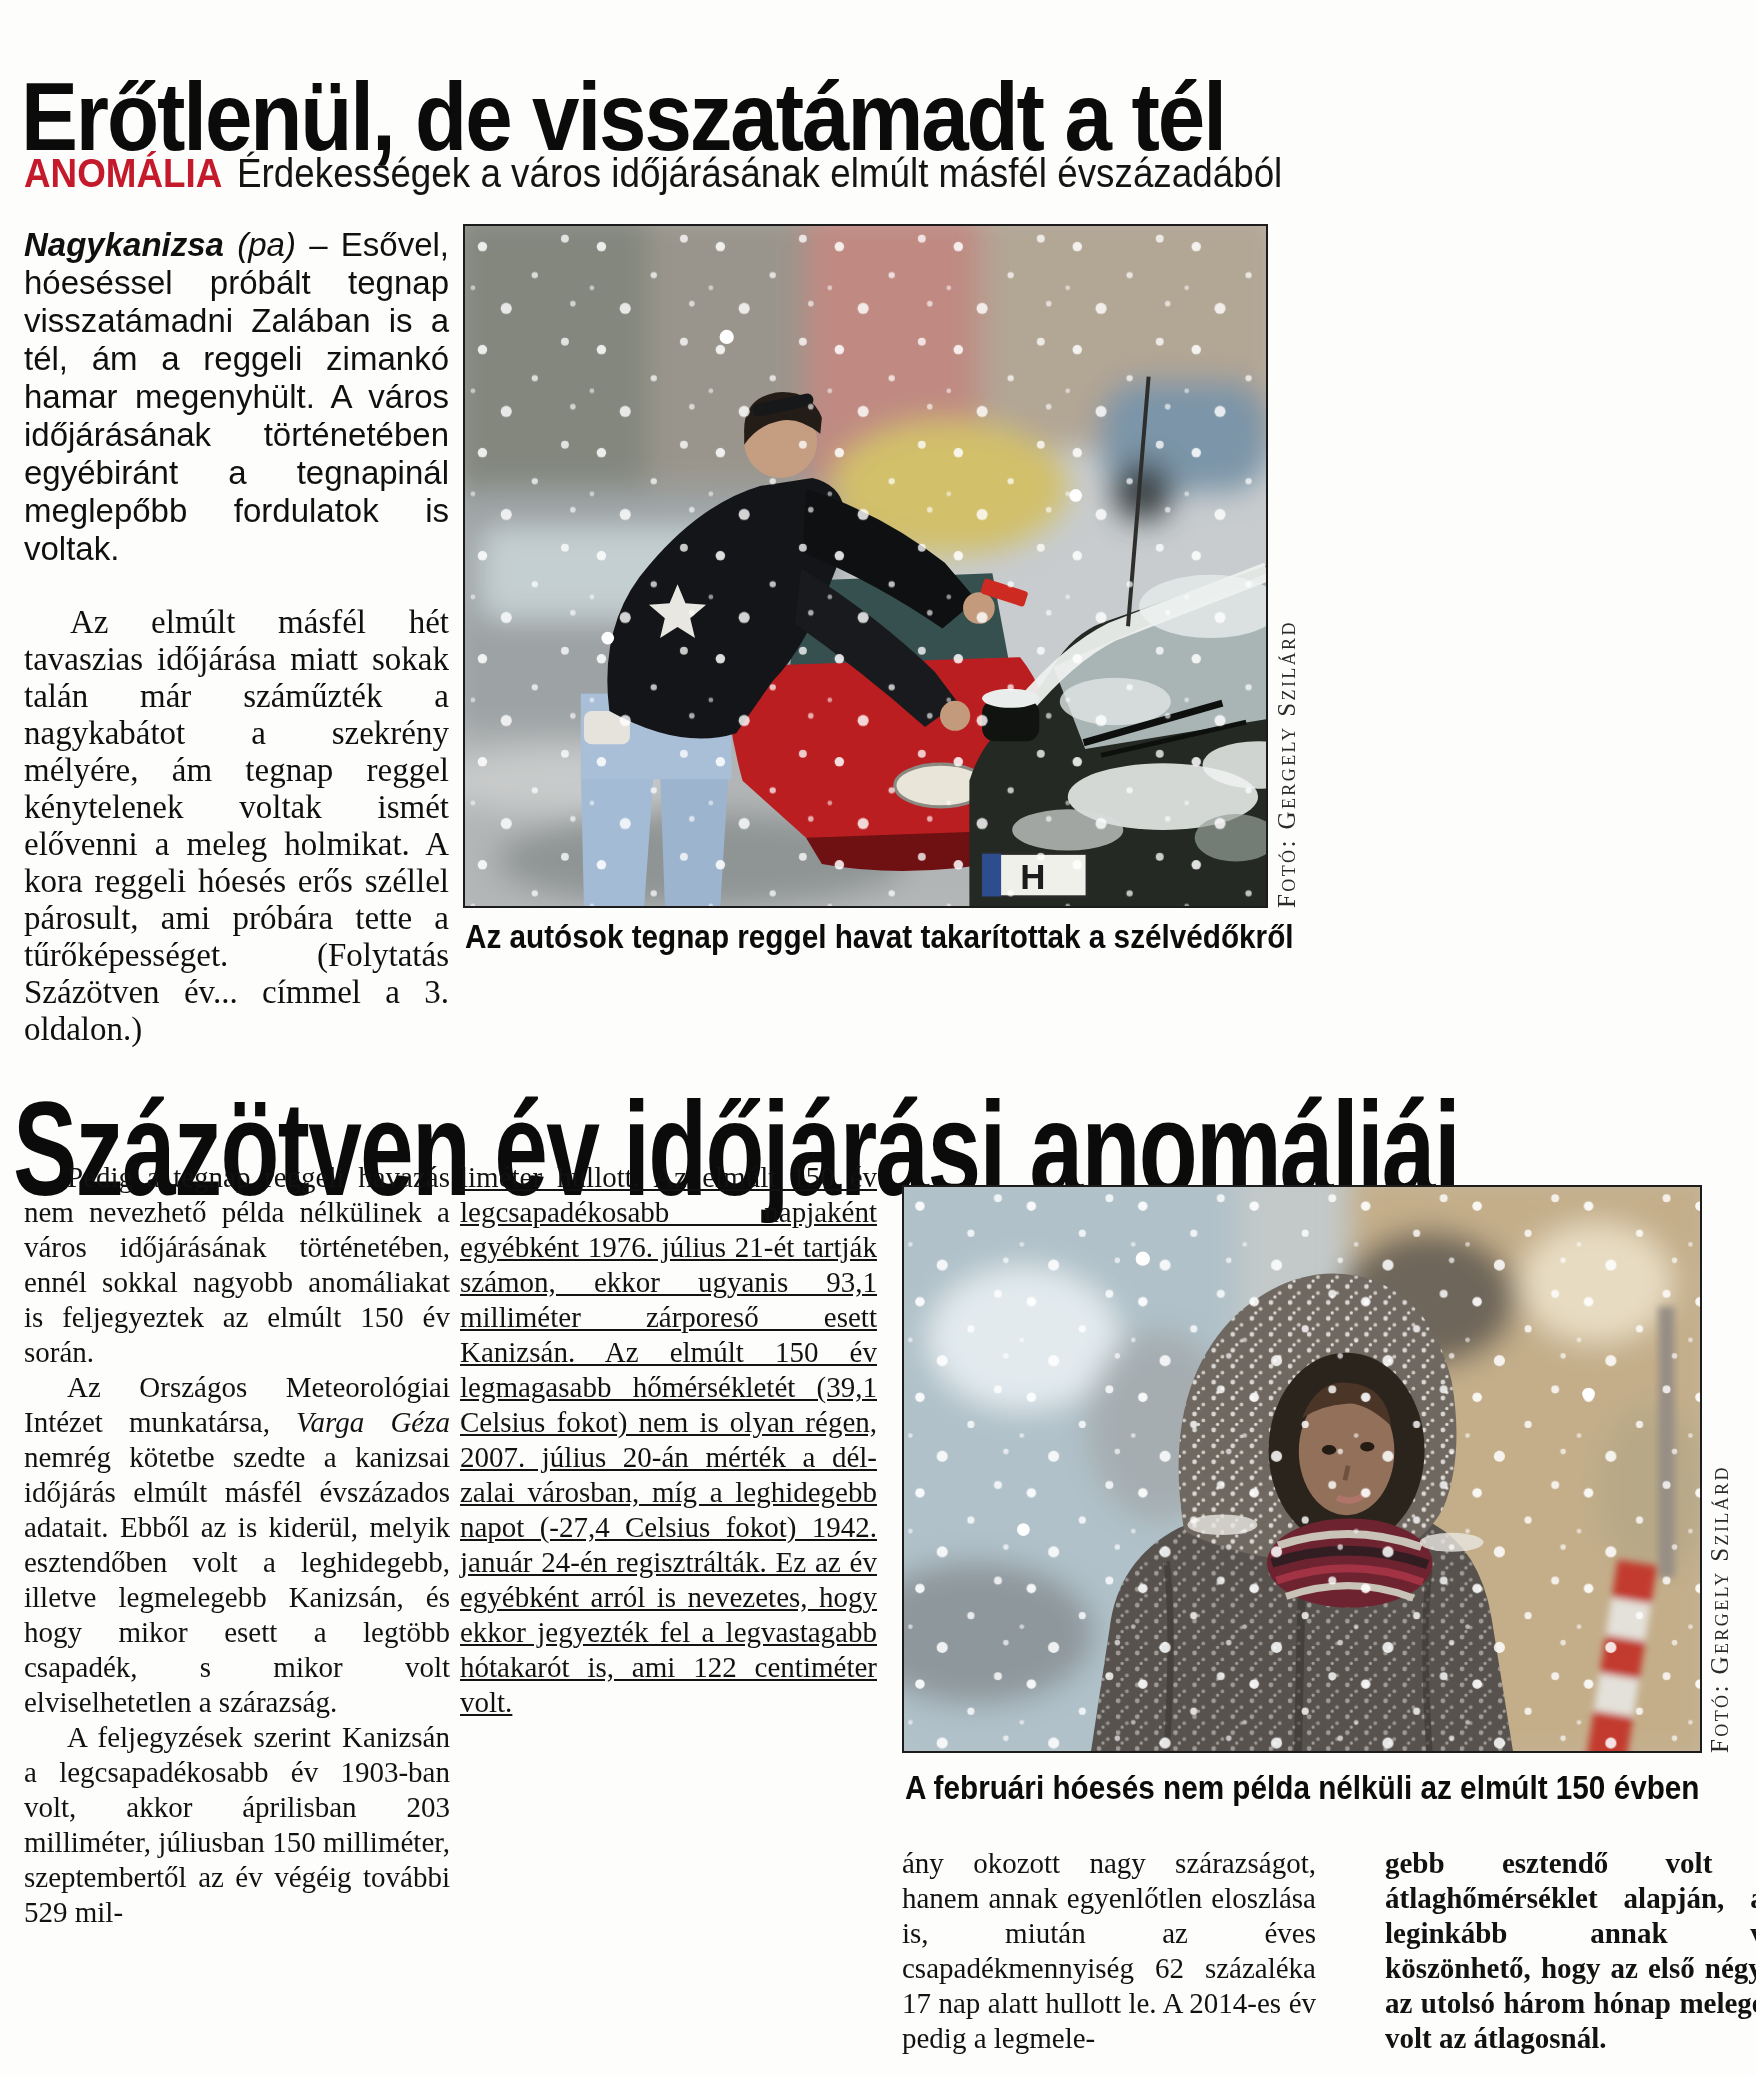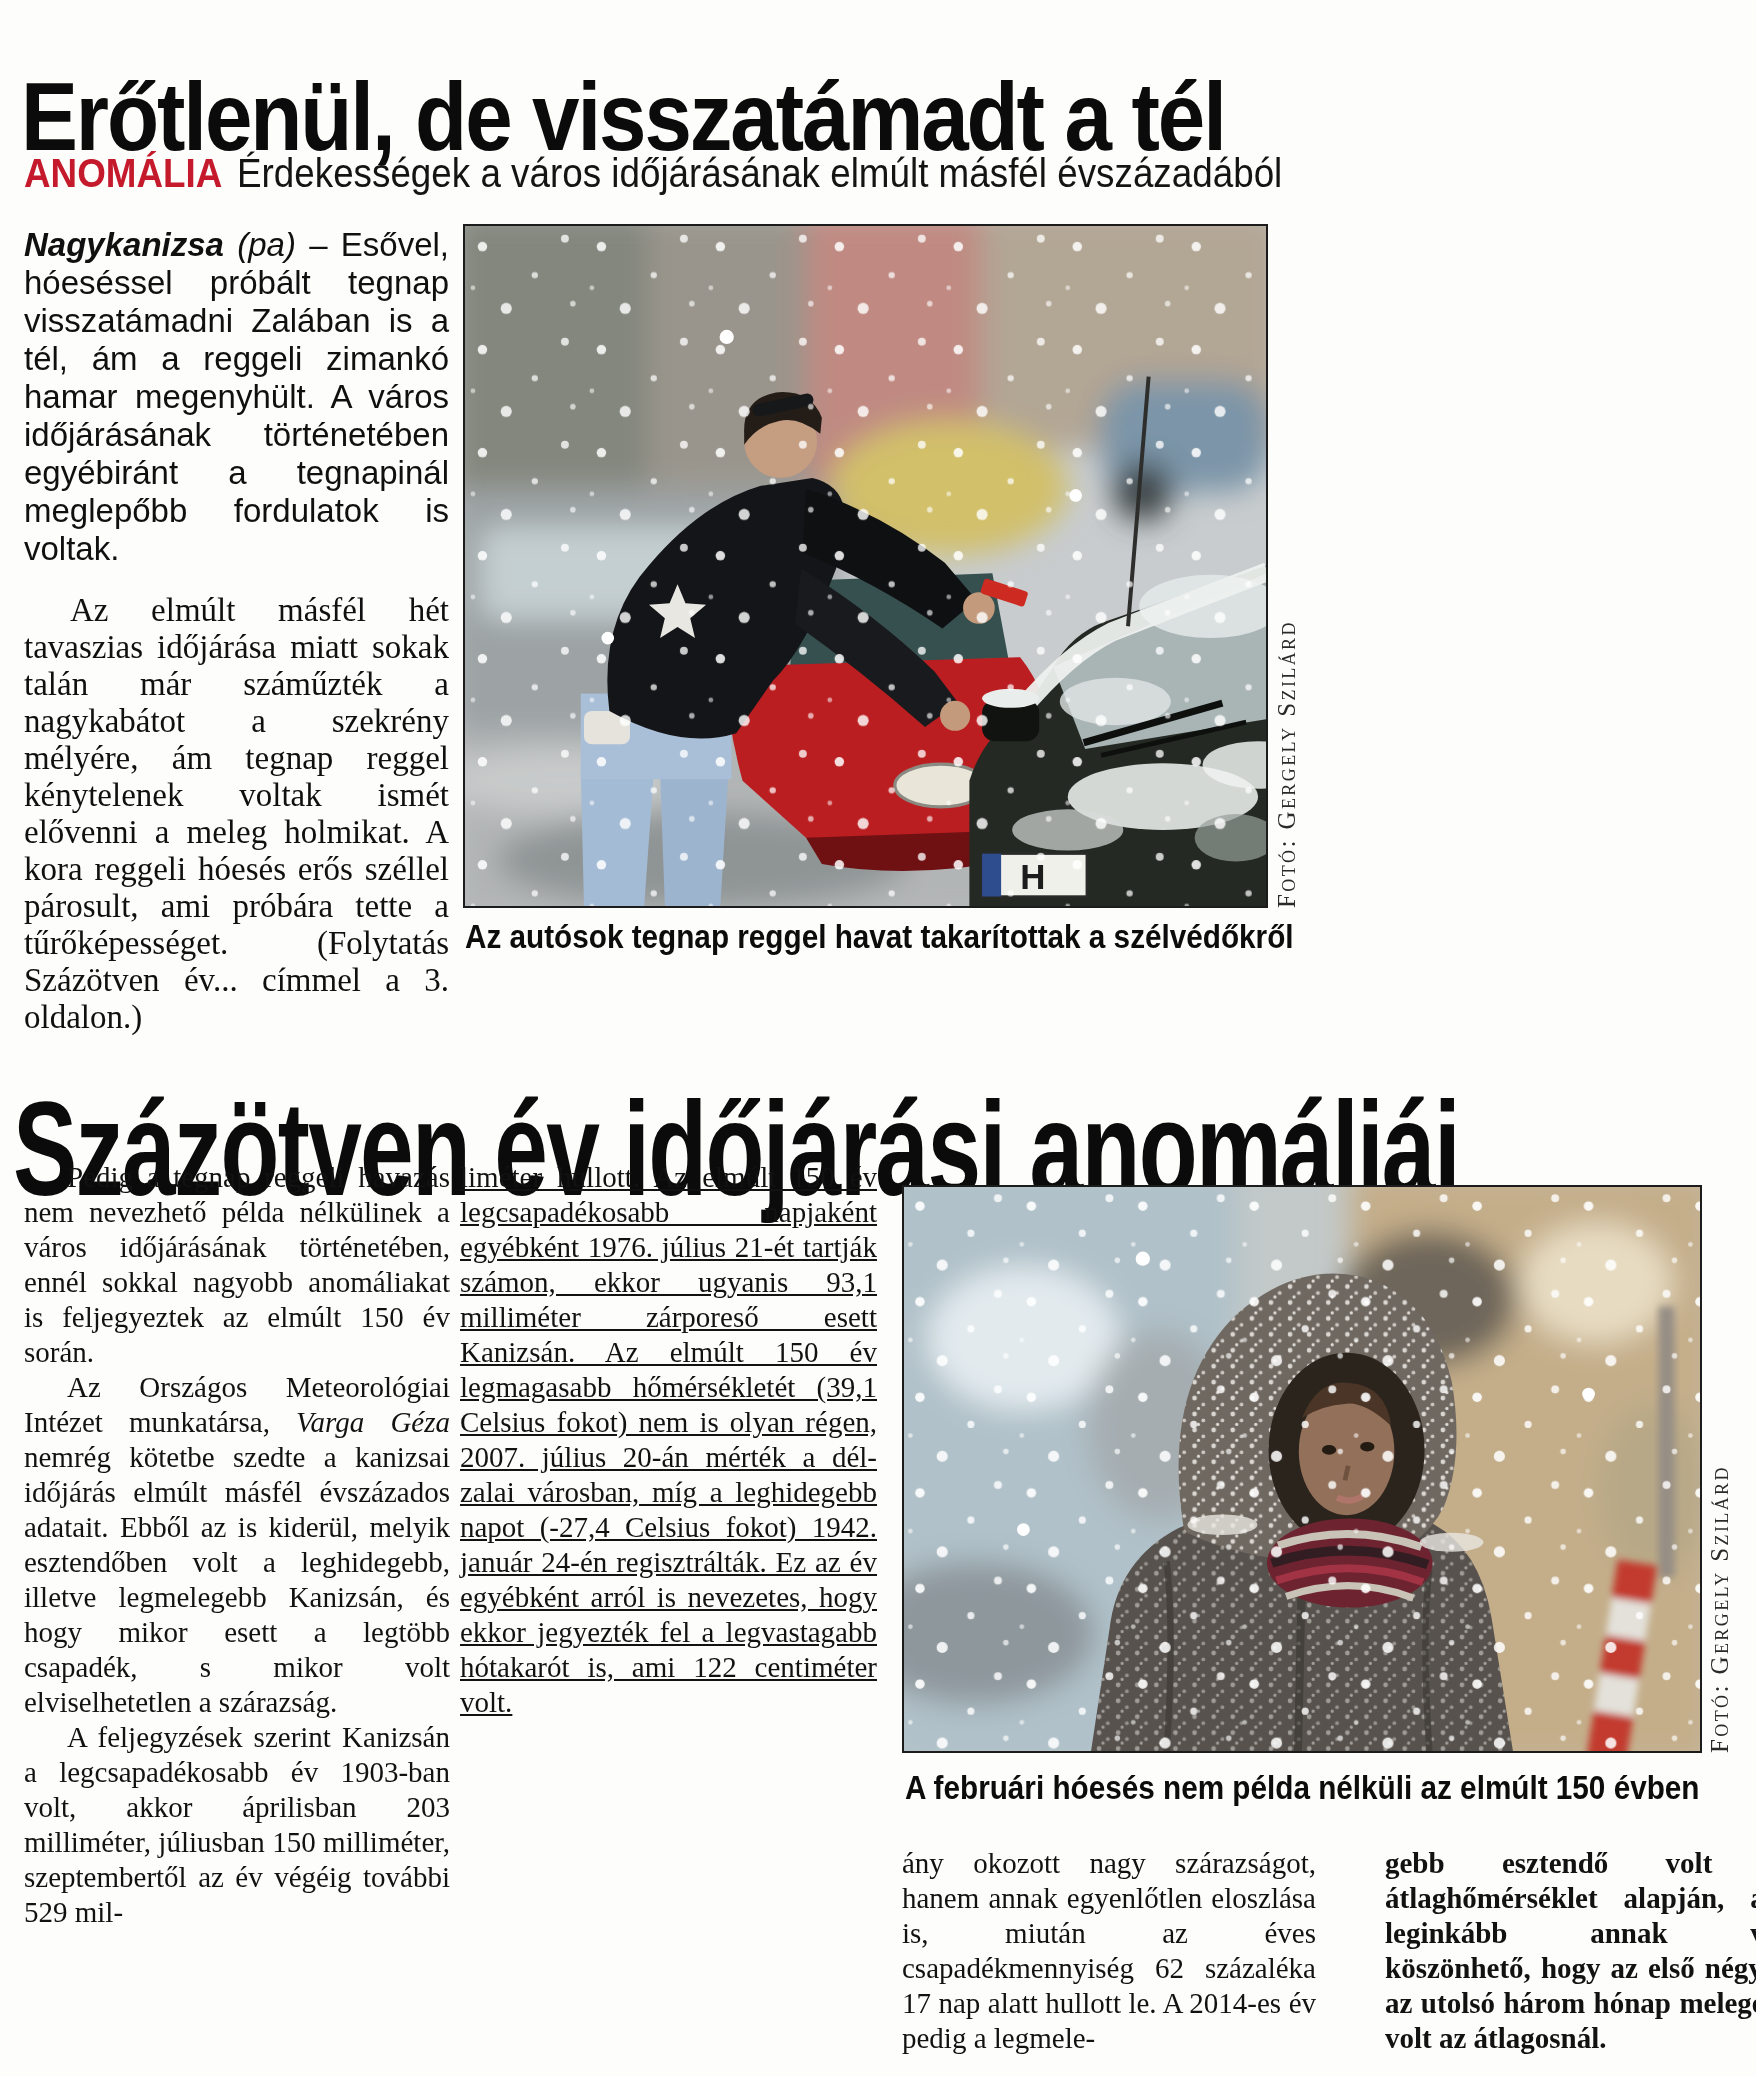--- a/index.html
+++ b/index.html
@@ -19,21 +19,21 @@
   
   #kicker{left:24px;top:151px;font-family:"Liberation Sans",sans-serif;font-size:40px;
     white-space:nowrap;transform:scaleX(.92);transform-origin:left top;}
   #kicker .klabel{color:#c41a2b;font-weight:bold;margin-right:16px;}
   #kicker .ktext{color:#141414;}
   
   #a1-col{left:24px;top:226px;width:425px;}
   .lead{font-family:"Liberation Sans",sans-serif;font-size:33px;line-height:38px;
     text-align:justify;margin:0;}
   .a1-body{font-family:"Liberation Serif",serif;font-size:33px;line-height:37px;
-    text-align:justify;text-indent:46px;margin:24px 0 0 0;}
+    text-align:justify;text-indent:46px;margin:36px 0 0 0;}
   
   .photo-frame{border:2.4px solid #1c1c1c;box-sizing:border-box;background:#cfd2d3;}
   #photo1{left:463px;top:224px;width:805px;height:684px;}
   #photo2{left:902px;top:1185px;width:800px;height:568px;}
   .photo-frame svg{display:block;width:100%;height:100%;}
   
   .credit{
     writing-mode:vertical-rl;transform:rotate(180deg);
     font-family:"Liberation Serif",serif;font-variant:small-caps;
     font-size:25px;letter-spacing:2.4px;color:#2a2a2a;white-space:nowrap;

